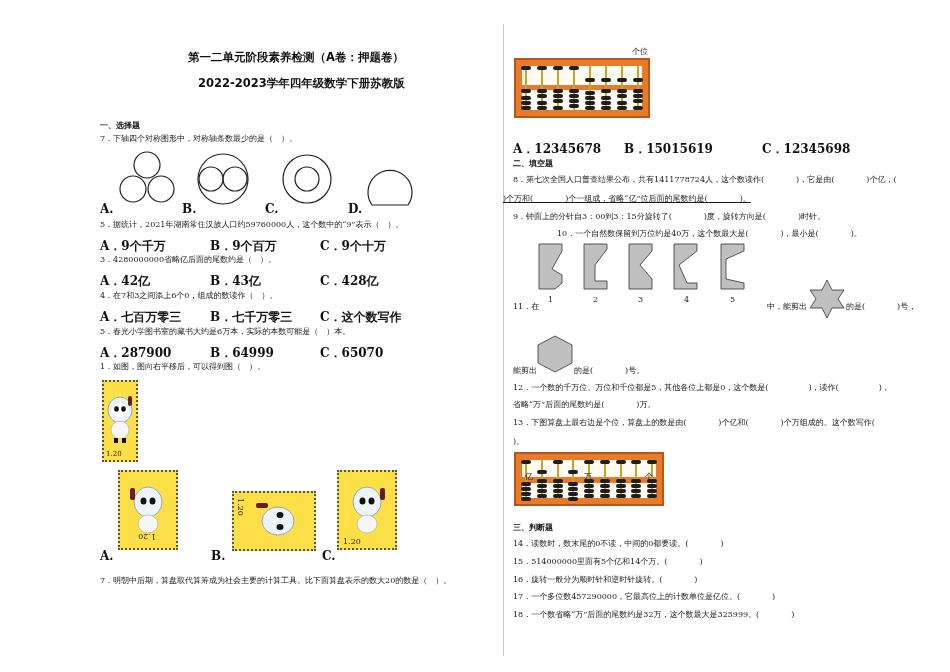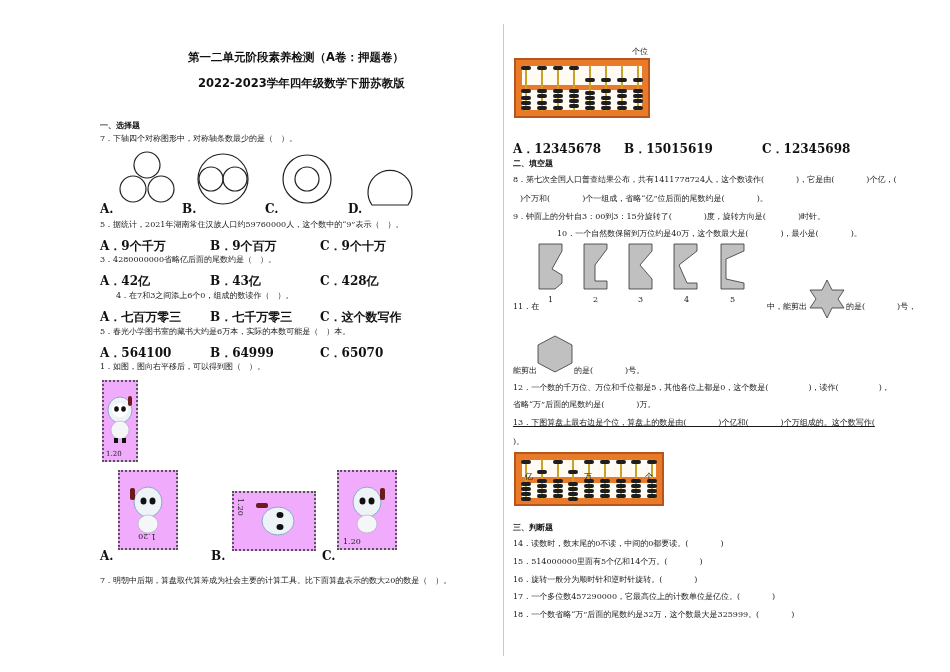--- a/index.html
+++ b/index.html
@@ -6,21 +6,21 @@
   body {
     width: 950px; height: 672px; background: #ffffff; position: relative; overflow: hidden;
     font-family: "DejaVu Serif", "Liberation Serif", serif; color: #111;
   }
   .abs { position: absolute; }
   .t { position: absolute; font-size: 8px; line-height: 10px; white-space: nowrap; color: #1a1a1a; }
   .title { position: absolute; font-family: "DejaVu Sans", "Liberation Sans", sans-serif; font-weight: bold; font-size: 11.5px; white-space: nowrap; color: #111; }
   .sec { position: absolute; font-family: "DejaVu Sans", "Liberation Sans", sans-serif; font-weight: bold; font-size: 8px; white-space: nowrap; }
   .divider { position: absolute; left: 503px; top: 24px; width: 1px; height: 632px; background: #c8c8c8; }
   .opt { position: absolute; font-size: 12px; white-space: nowrap; font-weight: bold; }
-  .stamp { position: absolute; border: 2px dotted #555; background: #f0abfc; box-sizing: border-box; }
+  .stamp { position: absolute; border: 2px dotted #555; background: #fde047; box-sizing: border-box; }
   .abacus { position: absolute; background: #e87a2a; border: 2px solid #b8551a; box-sizing: border-box; }
   .abacus .inner { position: absolute; left: 6px; right: 6px; top: 6px; bottom: 6px; background: #fffaf2; }
   .abacus .beam { position: absolute; left: 0; right: 0; background: #e87a2a; }
   .rod { position: absolute; width: 2px; background: #c9a227; }
   .bead { position: absolute; width: 10px; height: 4px; background: #1e1e1e; border-radius: 3px; }
   .shape svg { display: block; }
 </style>
 </head>
 <body>
 
@@ -63,27 +63,27 @@
 <div class="t" style="left:100px;top:220px;">5．据统计，2021年湖南常住汉族人口约59760000人，这个数中的“9”表示（　）。</div>
 <div class="opt" style="left:100px;top:238px;">A．9个千万</div>
 <div class="opt" style="left:210px;top:238px;">B．9个百万</div>
 <div class="opt" style="left:320px;top:238px;">C．9个十万</div>
 
 <div class="t" style="left:100px;top:255px;">3．4280000000省略亿后面的尾数约是（　）。</div>
 <div class="opt" style="left:100px;top:273px;">A．42亿</div>
 <div class="opt" style="left:210px;top:273px;">B．43亿</div>
 <div class="opt" style="left:320px;top:273px;">C．428亿</div>
 
-<div class="t" style="left:116px;top:291px;">4．在7和3之间添上6个0，组成的数读作（　）。</div>
+<div class="t" style="left:100px;top:291px;">4．在7和3之间添上6个0，组成的数读作（　）。</div>
 <div class="opt" style="left:100px;top:309px;">A．七百万零三</div>
 <div class="opt" style="left:210px;top:309px;">B．七千万零三</div>
 <div class="opt" style="left:320px;top:309px;">C．这个数写作</div>
 
 <div class="t" style="left:100px;top:327px;">5．春光小学图书室的藏书大约是6万本，实际的本数可能是（　）本。</div>
-<div class="opt" style="left:100px;top:345px;">A．564100</div>
+<div class="opt" style="left:100px;top:345px;">A．287900</div>
 <div class="opt" style="left:210px;top:345px;">B．64999</div>
 <div class="opt" style="left:320px;top:345px;">C．65070</div>
 
 <div class="t" style="left:100px;top:362px;">1．如图，图向右平移后，可以得到图（　）。</div>
 
 <div class="stamp" style="left:102px;top:380px;width:36px;height:82px;">
   <svg width="32" height="78" viewBox="0 0 32 78">
     <ellipse cx="16" cy="28" rx="12" ry="13" fill="#eef3f8" stroke="#8aa8c8" stroke-width="1"></ellipse>
     <ellipse cx="16" cy="28" rx="8" ry="7" fill="#fff"></ellipse>
     <ellipse cx="12.5" cy="27" rx="2.3" ry="2.8" fill="#111"></ellipse>
@@ -189,21 +189,21 @@
     <div class="bead" style="left: 119px; top: 41px;"></div>
     <div class="bead" style="left: 119px; top: 48px;"></div>
   </div>
 
 <div class="opt" style="left:513px;top:141px;">A．12345678</div>
 <div class="opt" style="left:624px;top:141px;">B．15015619</div>
 <div class="opt" style="left:734px;top:141px;margin-left:28px;">C．12345698</div>
 
 <div class="sec" style="left:513px;top:158px;">二、填空题</div>
 <div class="t" style="left:513px;top:175px;">8．第七次全国人口普查结果公布，共有1411778724人，这个数读作(　　　　)，它是由(　　　　)个亿，(</div>
-<div class="t" style="left:520px;top:194px;">)个万和(　　　　)个一组成，省略“亿”位后面的尾数约是(　　　　)。</div>
+<div class="t" style="left:503px;top:194px;text-decoration:underline;">)个万和(　　　　)个一组成，省略“亿”位后面的尾数约是(　　　　)。</div>
 <div class="t" style="left:513px;top:212px;">9．钟面上的分针自3：00到3：15分旋转了(　　　　)度，旋转方向是(　　　　)时针。</div>
 <div class="t" style="left:513px;top:229px;margin-left:44px;">10．一个自然数保留到万位约是40万，这个数最大是(　　　　)，最小是(　　　　)。</div>
 
 <div class="abs shape" style="left:538px;top:243px;">
   <svg width="26" height="48">
       <path d="M1 1 H24 V8 L14 26 L24 32 V40 L17 46 H1 Z" transform="translate(0,0)" fill="#c0c0c0" stroke="#333" stroke-width="0.8"></path>
     </svg>
 </div>
 <div class="abs shape" style="left:583px;top:243px;">
   <svg width="26" height="48">
@@ -243,21 +243,21 @@
 <div class="abs shape" style="left:536px;top:335px;">
   <svg width="38" height="38" viewBox="0 0 38 38">
       <path d="M19 1 L36 10 V28 L19 37 L2 28 V10 Z" fill="#c0c0c0" stroke="#333" stroke-width="0.8"></path>
     </svg>
 </div>
 <div class="t" style="left:513px;top:366px;">能剪出</div>
 <div class="t" style="left:574px;top:366px;">的是(　　　　)号。</div>
 
 <div class="t" style="left:513px;top:383px;">12．一个数的千万位、万位和千位都是5，其他各位上都是0，这个数是(　　　　　)，读作(　　　　　)，</div>
 <div class="t" style="left:513px;top:400px;">省略“万”后面的尾数约是(　　　　)万。</div>
-<div class="t" style="left:513px;top:418px;text-decoration:underline;">13．下图算盘上最右边是个位，算盘上的数是由(　　　　)个亿和(　　　　)个万组成的。这个数写作(</div>
+<div class="t" style="left:513px;top:418px;">13．下图算盘上最右边是个位，算盘上的数是由(　　　　)个亿和(　　　　)个万组成的。这个数写作(</div>
 <div class="t" style="left:513px;top:437px;">)。</div>
 
 <div class="abacus" style="left:514px;top:452px;width:150px;height:54px;">
   <div class="inner">
     <div class="beam" style="top:17px;height:6px;"></div>
   </div>
 </div>
 <div id="abacus2-beads" class="abs" style="left:514px;top:452px;width:150px;height:54px;">
     <div class="rod" style="left: 11px; top: 7px; height: 40px;"></div>
     <div class="bead" style="left: 7px; top: 8px;"></div>

